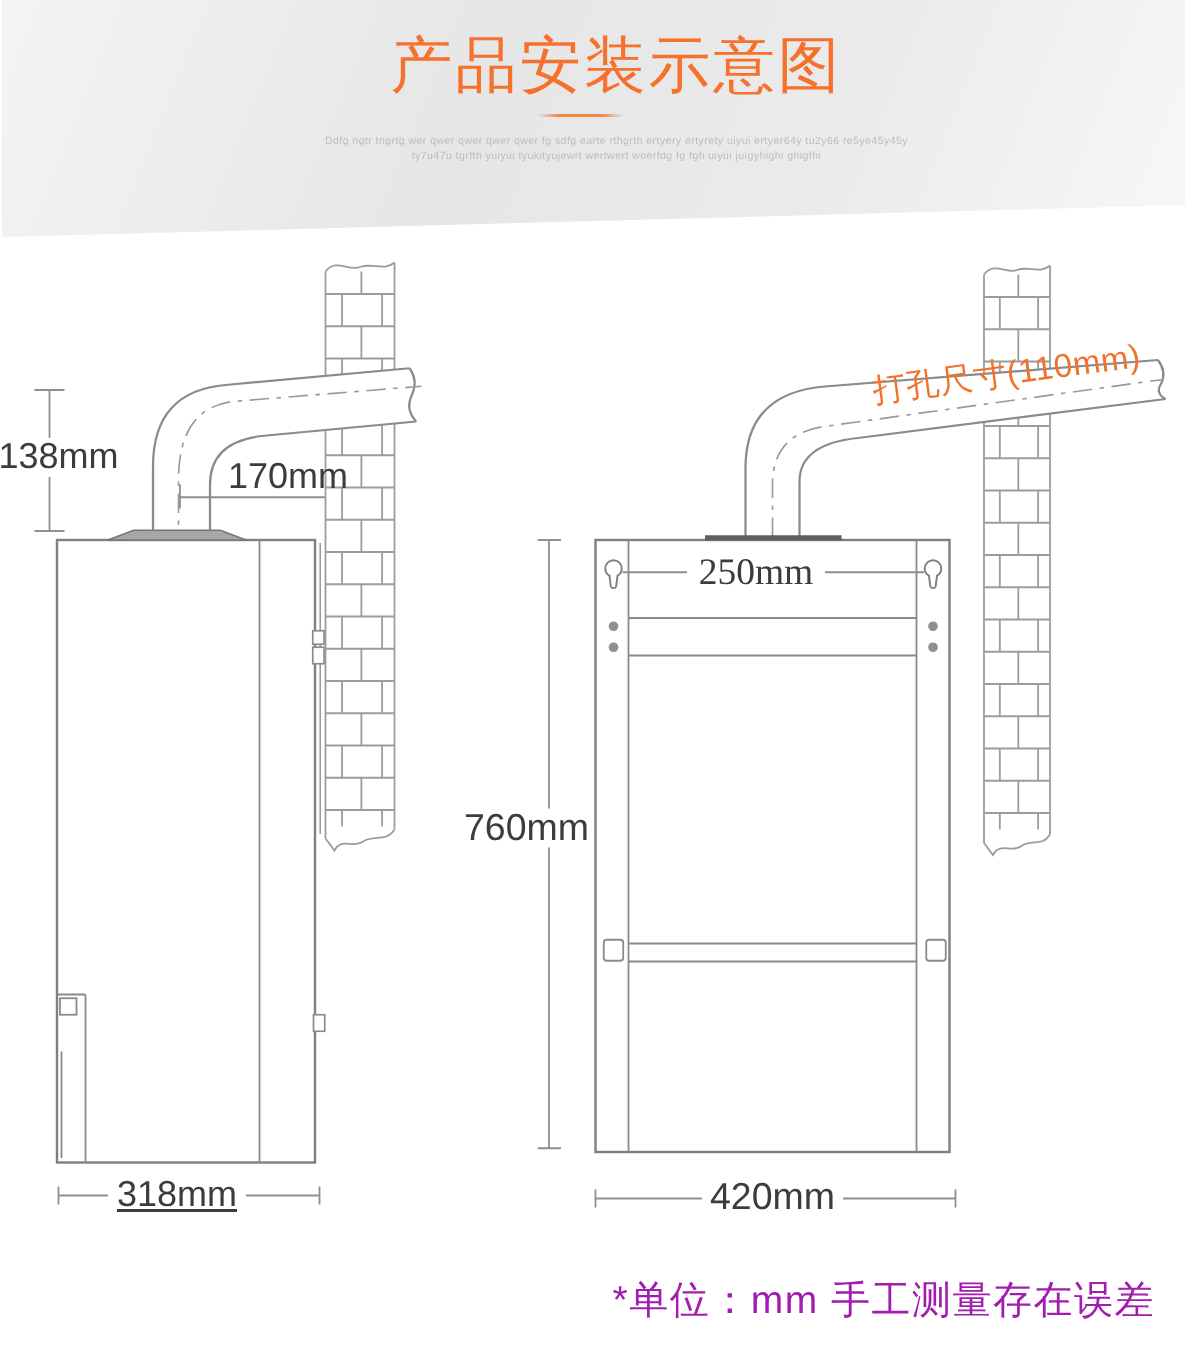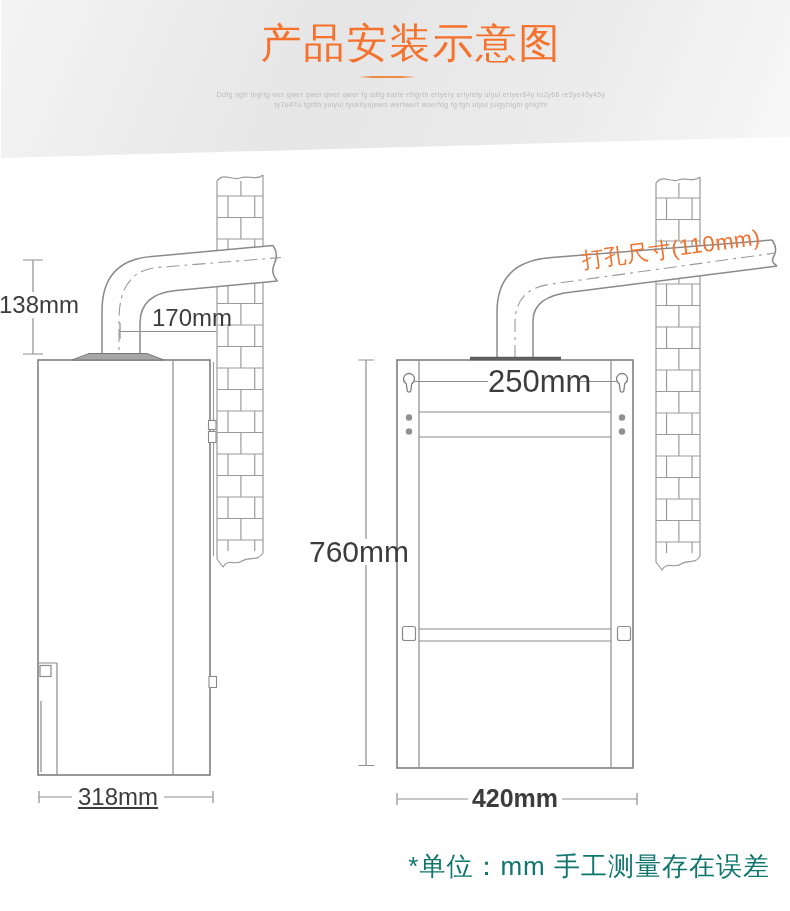--- a/index.html
+++ b/index.html
@@ -32,31 +32,31 @@
   .drawing{position:absolute;left:0;top:0;width:790px;height:911px;}
   
   .dim{
     position:absolute;text-align:center;color:#3c3c3c;font-size:24px;line-height:26px;
     background:#ffffff;white-space:nowrap;
   }
   .dim.nobg{background:transparent;}
   .dim-138{left:-3px;top:292px;width:84px;}
   .dim-170{left:152px;top:305px;width:80px;}
   .dim-318{left:72px;top:784px;width:92px;text-decoration:underline;}
-  .dim-250{left:488px;top:369px;width:92px;font-size:31px;}
-  .dim-760{left:309px;top:539px;width:84px;font-size:30px;}
-  .dim-420{left:468px;top:785px;width:94px;font-size:25px;font-weight:bold;}
+  .dim-250{left:458px;top:369px;width:92px;font-size:25px;font-family:Liberation Serif, serif;}
+  .dim-760{left:309px;top:539px;width:84px;font-size:25px;}
+  .dim-420{left:468px;top:785px;width:94px;font-size:25px;}
   .drill-label{
     position:absolute;left:582px;top:249px;white-space:nowrap;
     color:#f1722f;font-size:22px;line-height:24px;letter-spacing:.5px;
     transform:rotate(-7.5deg);transform-origin:0 50%;
   }
   .footnote{
     position:absolute;right:20px;top:849px;white-space:nowrap;
-    color:#0f766e;font-size:26px;letter-spacing:1px;
+    color:#a21caf;font-size:26px;letter-spacing:1px;
   }
 </style>
 </head>
 <body>
 
 <div class="page">
 
   <div class="banner">
     <div class="title">产品安装示意图</div>
     <div class="title-divider"></div>

